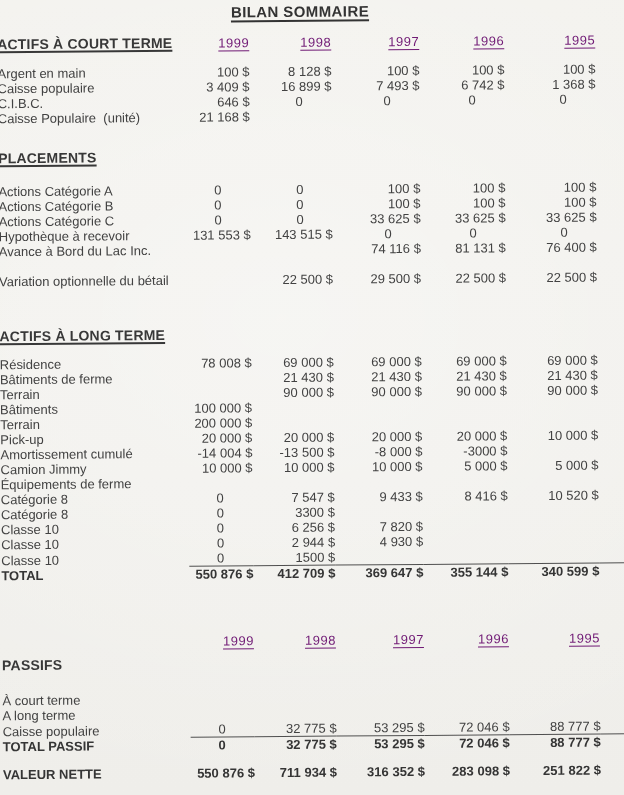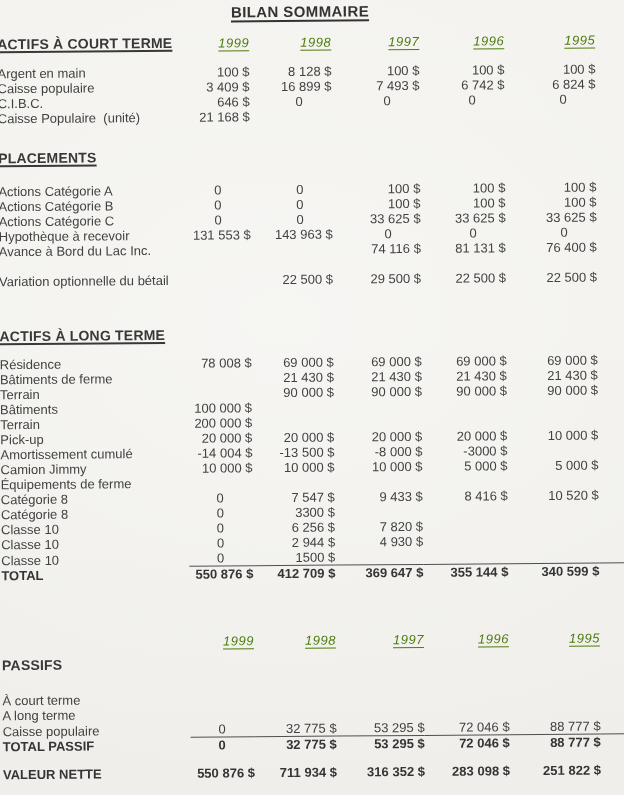--- a/index.html
+++ b/index.html
@@ -64,26 +64,25 @@
     font-size: 14px;
     color: #383838;
     letter-spacing: 0.2px;
     text-decoration: underline;
     text-decoration-thickness: 1.5px;
     text-underline-offset: 2px;
   }
   span.heading.nou { text-decoration: none; margin-top: 46px; }
   td.yearcell { text-align: right; padding-right: 5px; }
   span.year {
-    color: #4d7c0f;
+    color: #701a75;
     letter-spacing: 0.5px;
     text-decoration: underline;
     text-decoration-thickness: 1.2px;
     text-underline-offset: 3px;
-    font-style: italic;
   }
   tr.total td { font-weight: bold; color: #353535; }
   tr.rule td.val, tr.rule td.sp { border-top: 1.5px solid #4f4f4f; }
 </style>
 </head>
 <body>
 
 <div id="doc">
   <div class="title">BILAN SOMMAIRE</div>
   <table class="sheet">
@@ -117,21 +116,21 @@
           <td class="val">100 $</td>
           <td class="val">100 $</td>
           <td class="sp"></td>
         </tr>
         <tr class="row">
           <td class="lbl">Caisse populaire</td>
           <td class="val">3 409 $</td>
           <td class="val">16 899 $</td>
           <td class="val">7 493 $</td>
           <td class="val">6 742 $</td>
-          <td class="val">6 824 $</td>
+          <td class="val">1 368 $</td>
           <td class="sp"></td>
         </tr>
         <tr class="row">
           <td class="lbl">C.I.B.C.</td>
           <td class="val">646 $</td>
           <td class="val zero">0</td>
           <td class="val zero">0</td>
           <td class="val zero">0</td>
           <td class="val zero">0</td>
           <td class="sp"></td>
@@ -183,21 +182,21 @@
           <td class="val zero">0</td>
           <td class="val zero">0</td>
           <td class="val">33 625 $</td>
           <td class="val">33 625 $</td>
           <td class="val">33 625 $</td>
           <td class="sp"></td>
         </tr>
         <tr class="row">
           <td class="lbl">Hypothèque à recevoir</td>
           <td class="val">131 553 $</td>
-          <td class="val">143 963 $</td>
+          <td class="val">143 515 $</td>
           <td class="val zero">0</td>
           <td class="val zero">0</td>
           <td class="val zero">0</td>
           <td class="sp"></td>
         </tr>
         <tr class="row">
           <td class="lbl">Avance à Bord du Lac Inc.</td>
           <td class="val"></td>
           <td class="val"></td>
           <td class="val">74 116 $</td>

